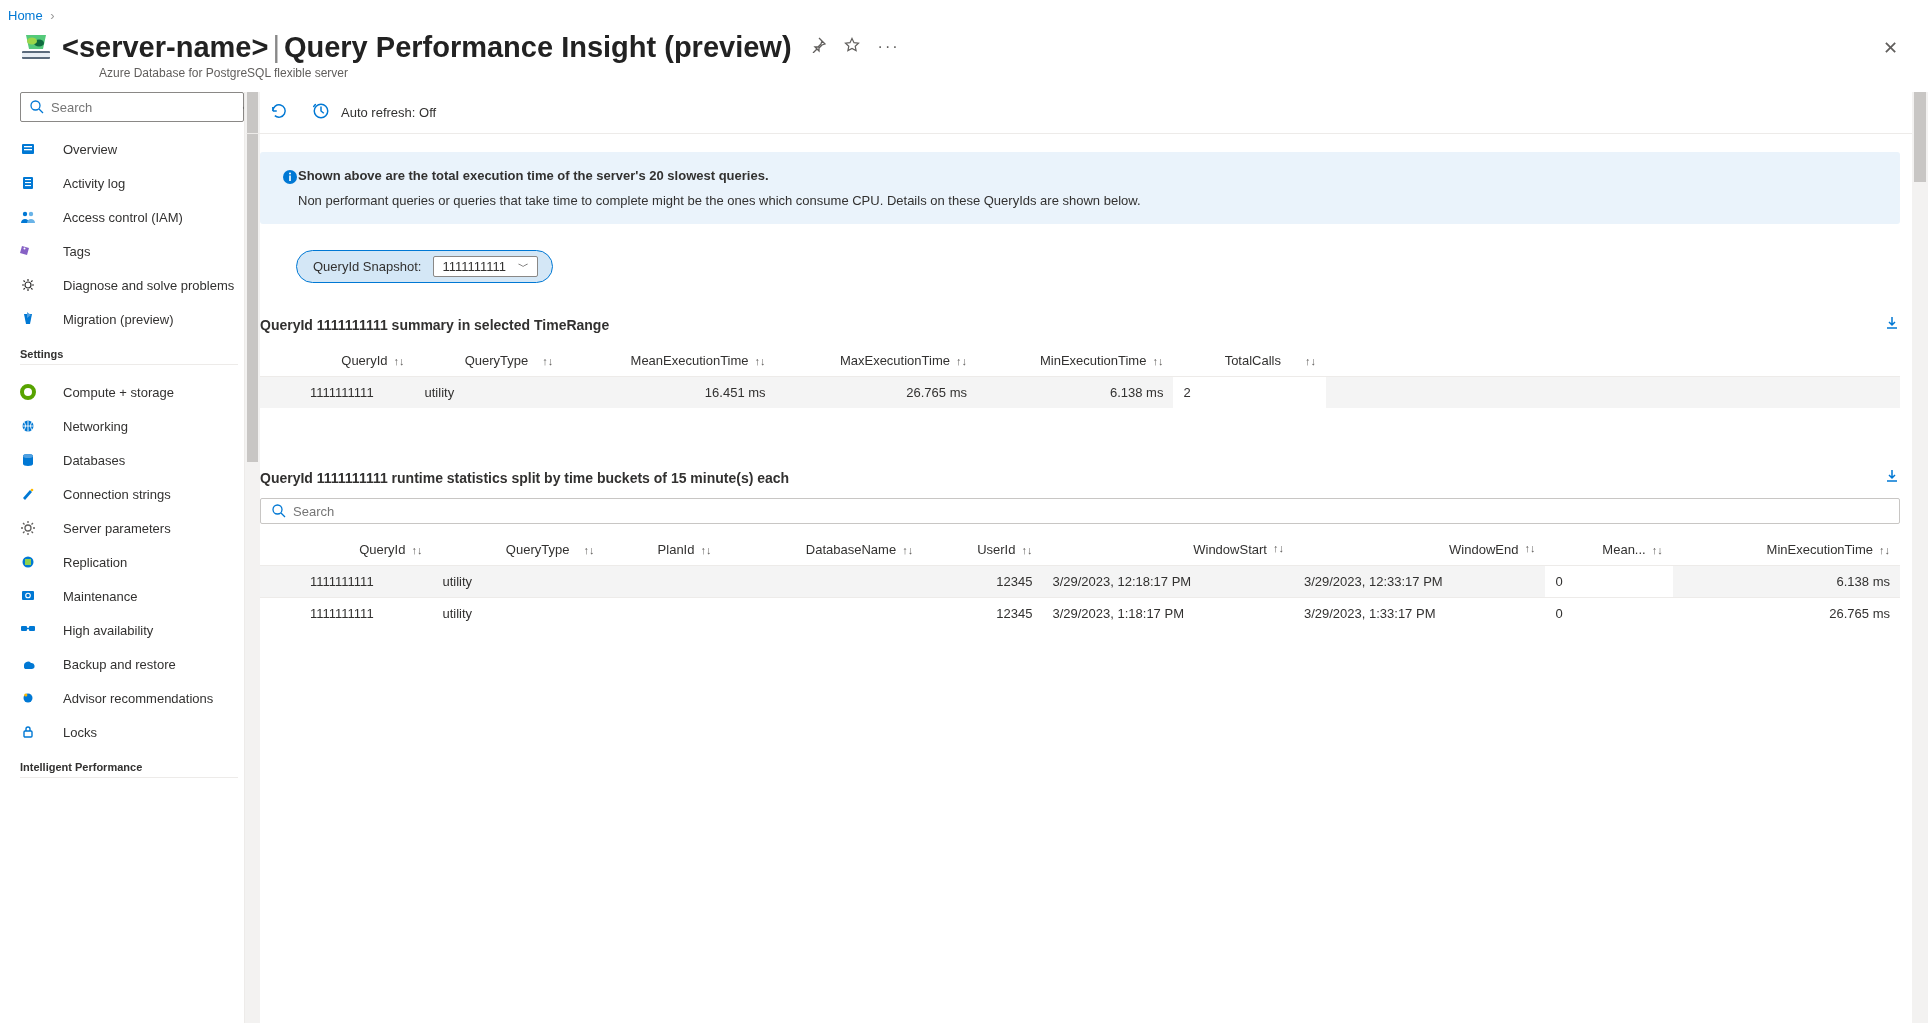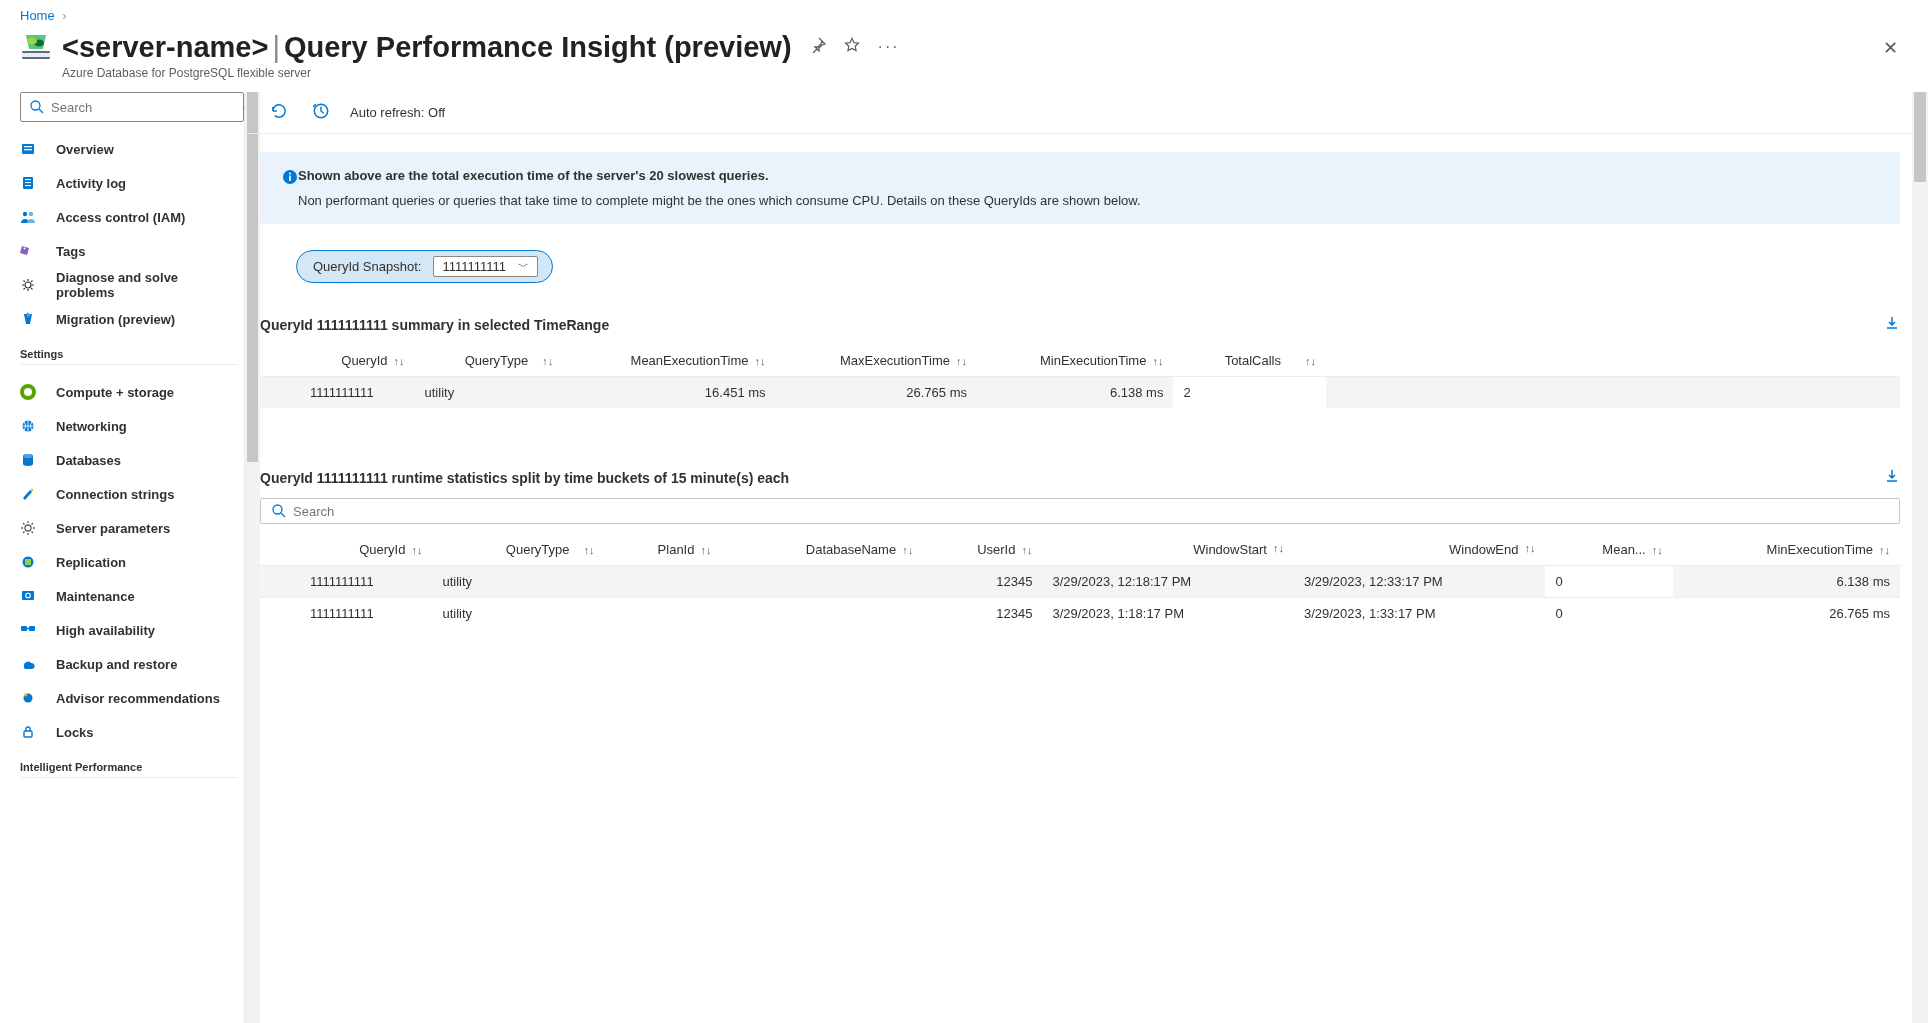--- a/index.html
+++ b/index.html
@@ -1,49 +1,49 @@
 <!DOCTYPE html>
 <html><head>
 <meta charset="utf-8">
 <style>
   * { box-sizing: border-box; margin: 0; padding: 0; }
   body { font-family: "Segoe UI", sans-serif; font-size: 13px; color: #323130; background: #fff; }
   a { color: #0078d4; text-decoration: none; cursor: pointer; }
 
-  .breadcrumb { padding: 8px 20px 4px; font-size: 13px; color:#0078d4;}
+  .breadcrumb { padding: 8px 8px 4px; font-size: 13px; color:#0078d4;}
   .breadcrumb span.sep { color:#999; margin:0 4px; }
 
   .header { display:flex; align-items:flex-start; padding: 4px 20px 12px; }
   .server-icon { width:32px; height:32px; margin-right:10px; position:relative; }
   .server-icon svg { width:32px; height:32px;}
   .title-line { font-size: 29px; font-weight:600; color:#222;}
   .title-line .sep { font-weight:400; color:#888; margin:0 4px;}
   .title-line .sub { font-weight:600; }
-  .subtitle { font-size:12px; color:#605e5c; margin-top:2px; }
+  .subtitle { font-size:12px; color:#605e5c; margin-top:2px;margin-left:37px; }
   .title-actions { margin-left: 18px; display:flex; align-items:center; gap:18px; font-size:16px; color:#605e5c; padding-top:6px;}
   .close-x { margin-left:auto; font-size:18px; color:#605e5c; cursor:pointer; padding-top:6px; padding-right:10px;}
 
   .layout { display:flex; height: calc(100vh - 90px); }
   .sidebar { width:246px; border-right:0; padding: 0 8px 20px 20px; position:relative;}
   .sb-collapse { position:absolute; right:-2px; top:10px; color:#666; font-size:10px; cursor:pointer;}
   .search-box { display:flex; align-items:center; border:1px solid #8a8886; border-radius:2px; padding:3px 8px; width:224px; height:30px; color:#605e5c;}
   .search-box input { border:none; outline:none; flex:1; font-size:13px; background:transparent;}
   .sb-items { margin-top:10px; }
-  .sb-item { display:flex; align-items:center; height:34px; font-size:13px; color:#323130; cursor:pointer; gap:20px;font-weight:bold;}
+  .sb-item { display:flex; align-items:center; height:34px; font-size:13px; color:#323130; cursor:pointer; gap:27px;}
   .sb-icon { width:16px; height:16px; flex:0 0 16px; display:flex; align-items:center; justify-content:center; font-size:14px;}
   .sb-heading { font-weight:600; font-size:11px; margin:12px 0 4px; color:#323130;}
   .sb-divider { border-top:1px solid #edebe9; margin:4px 0;}
 
   .sidebar-scroll { position:absolute; right:-14px; top:0; bottom:0; width:16px; background:#f3f2f1; border-left:1px solid #edebe9;}
   .sidebar-scroll .thumb { position:absolute; left:2px; right:2px; top:0; height:370px; background:#c8c6c4; border-radius:0;}
 
   .main { flex:1; position:relative; overflow:hidden; }
   .toolbar { display:flex; align-items:center; gap:24px; padding:8px 24px; height:42px; border-bottom:1px solid #edebe9; color:#323130;}
   .toolbar .tb-icon { color:#0078d4; font-size:16px; cursor:pointer;}
-  .toolbar .auto { display:flex; align-items:center; gap:20px; font-size:13px;}
+  .toolbar .auto { display:flex; align-items:center; gap:11px; font-size:13px;}
 
   .content { padding: 18px 28px 30px 14px; overflow:auto; height:calc(100% - 42px);}
   .info-banner { background:#eaf3fb; border-radius:3px; padding:16px 22px; display:flex; }
   .info-banner .bicon { color:#0078d4; font-size:15px; padding-top:1px;}
   .info-banner .bt { font-weight:600; font-size:13px;}
   .info-banner .bs { font-size:13px; color:#323130; margin-top:10px;}
 
   .pill-row { margin-top:26px; display:flex;margin-left:36px;}
   .pill { display:flex; align-items:center; gap:12px; background:#d4e7f6; border:1px solid #0078d4; border-radius:20px; padding:5px 14px 5px 16px; font-size:13px;}
   .pill-select { background:#fff; border:1px solid #8a8886; border-radius:2px; padding:2px 8px; display:flex; align-items:center; gap:12px; font-size:13px;}

